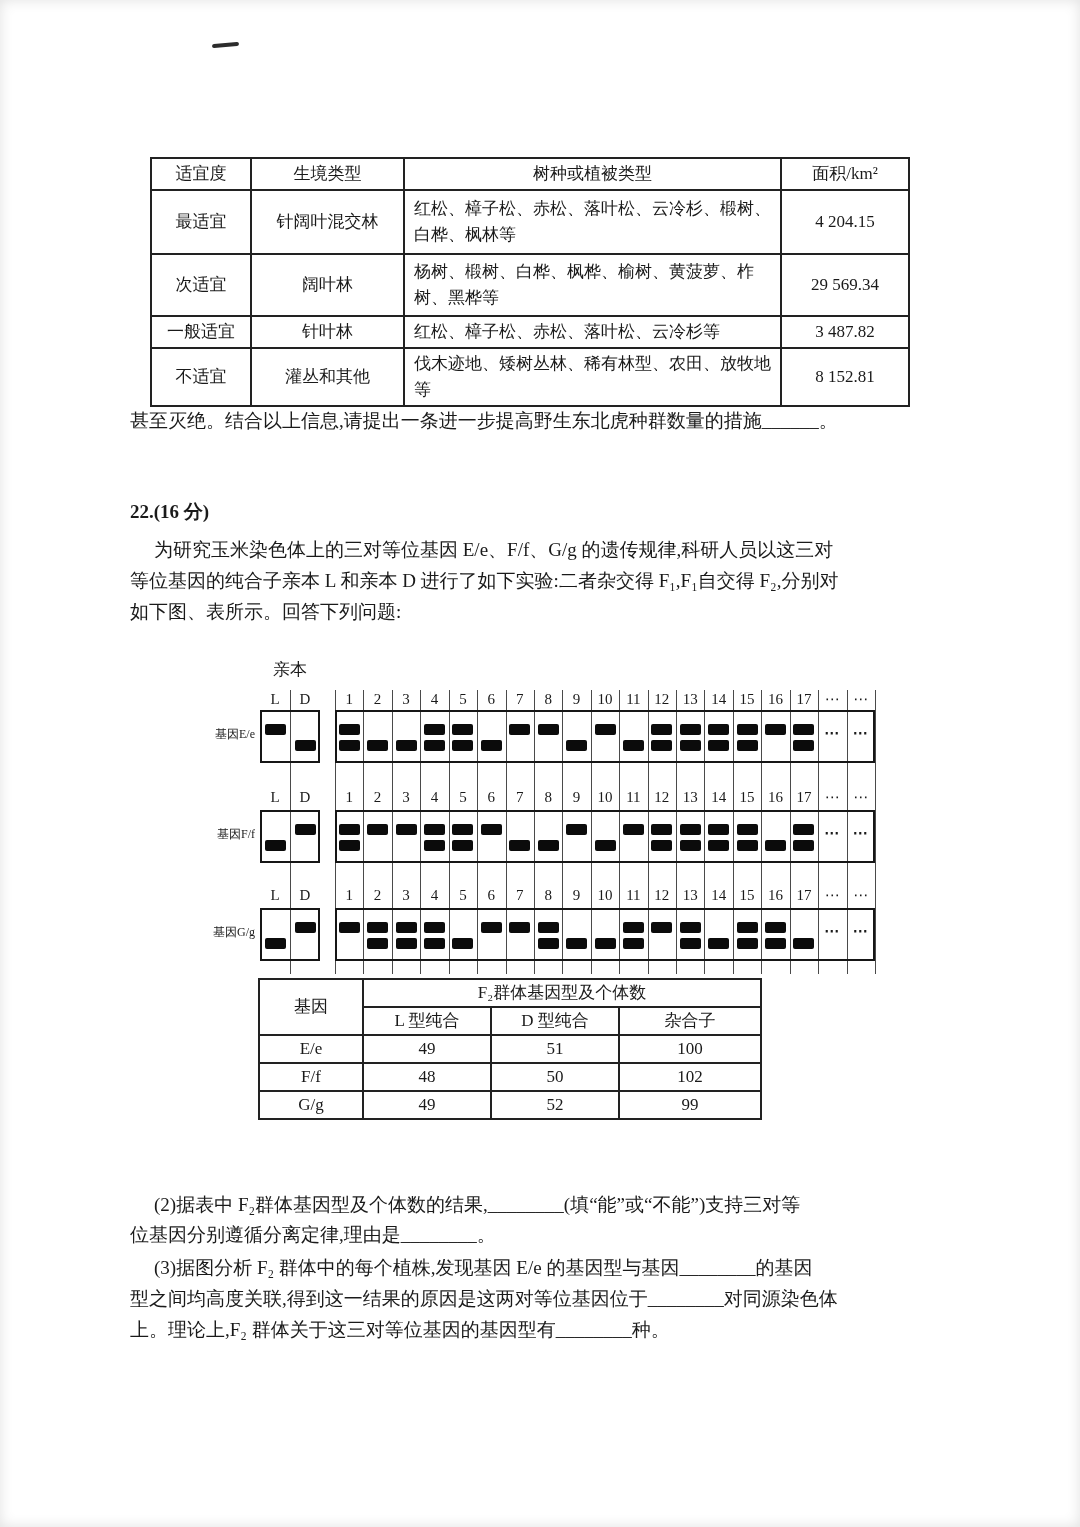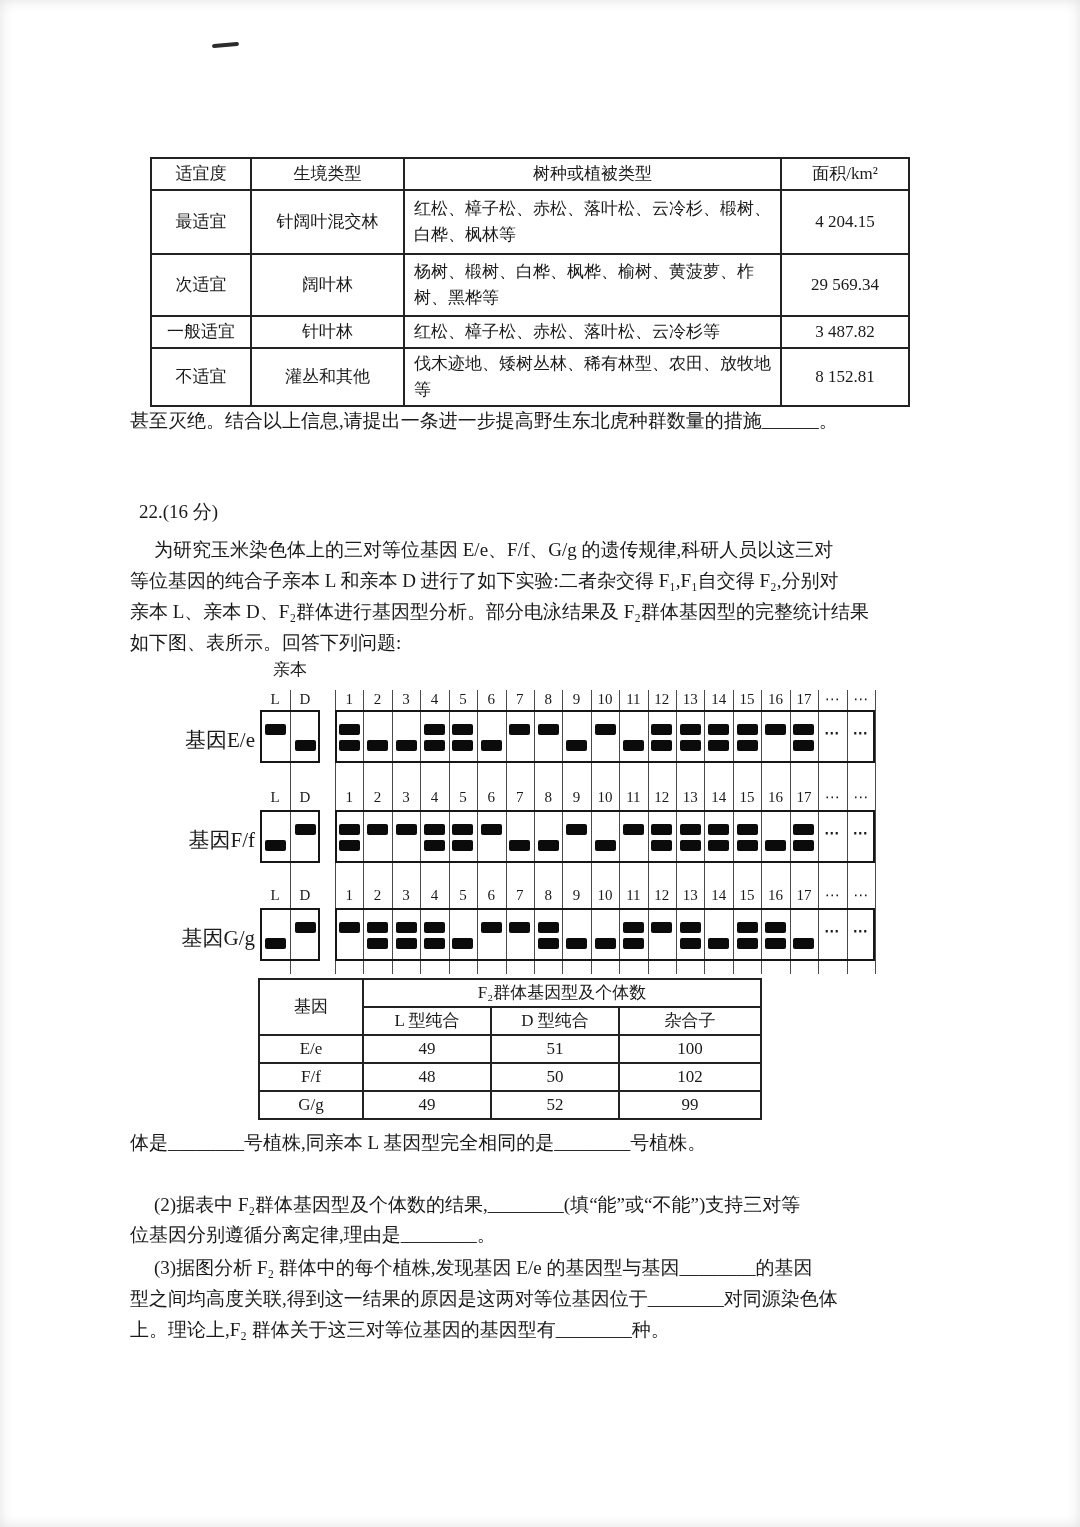--- a/index.html
+++ b/index.html
@@ -21,26 +21,26 @@
   #habitat-table td{border:2px solid #222;font-size:17px;text-align:center;padding:2px 4px;line-height:26px;}
   #habitat-table td.species{text-align:left;padding-left:9px;padding-right:6px;}
   #genotype-table{left:258px;top:978px;width:502px;}
   #genotype-table td{border:2px solid #222;font-size:17px;text-align:center;padding:0 2px;line-height:26px;}
   
   #gel{left:150px;top:652px;width:740px;height:335px;}
   .gel-hdr{position:absolute;font-size:17px;text-align:center;white-space:nowrap;}
   .vline{position:absolute;width:1px;background:#4a4a4a;top:38px;height:284px;}
   .gel-box{position:absolute;border:2px solid #161616;height:53px;box-sizing:border-box;background:transparent;}
   .gel-num{position:absolute;height:18px;font-size:15px;line-height:18px;text-align:center;white-space:nowrap;}
-  .gel-label{position:absolute;font-size:21px;width:105px;text-align:right;white-space:nowrap;}
+  .gel-label{position:absolute;font-size:12px;width:105px;text-align:right;white-space:nowrap;}
   .band{position:absolute;width:21px;height:11px;background:#0b0b0b;border-radius:2px;}
   .gel-dots{position:absolute;width:28px;font-size:15px;font-weight:bold;text-align:center;line-height:14px;letter-spacing:1px;}
   
   #q4{left:130px;top:406px;width:825px;}
-  #q22-number{left:139px;top:497px;}
+  #q22-number{left:130px;top:497px;font-weight:bold;}
   #q22-intro{left:130px;top:534px;width:825px;}
   #q22-intro .txtline{line-height:31px;}
   #q1{left:130px;top:1128px;width:825px;}
   #q2{left:130px;top:1190px;width:825px;}
   #q3{left:130px;top:1252px;width:825px;}
   #q3 .txtline{line-height:31px;}
   #footer{left:0;top:1358px;width:1080px;text-align:center;font-size:19px;}
 </style>
 </head>
 <body>
@@ -91,21 +91,20 @@
   </table>
 
   <div id="q4" class="abs">
     <div class="txtline">甚至灭绝。结合以上信息,请提出一条进一步提高野生东北虎种群数量的措施______。</div>
   </div>
 
   <div id="q22-number" class="abs txtline">22.(16 分)</div>
   <div id="q22-intro" class="abs">
     <div class="txtline indent">为研究玉米染色体上的三对等位基因 E/e、F/f、G/g 的遗传规律,科研人员以这三对</div>
     <div class="txtline">等位基因的纯合子亲本 L 和亲本 D 进行了如下实验:二者杂交得 F₁,F₁自交得 F₂,分别对</div>
-    <div class="txtline">亲本 L、亲本 D、F₂群体进行基因型分析。部分电泳结果及 F₂群体基因型的完整统计结果</div>
     <div class="txtline">如下图、表所示。回答下列问题:</div>
   </div>
 
   <div id="gel" class="abs">
     <div class="gel-hdr" style="left:85px;top:6px;width:110px;text-align:center;">亲本</div>
 
   <div class="vline" style="left: 140px;"></div>
       <div class="vline" style="left: 185px;"></div>
       <div class="vline" style="left: 213.421px;"></div>
       <div class="vline" style="left: 241.842px;"></div>
@@ -319,21 +318,20 @@
       <tr style="height:28px">
         <td>G/g</td>
         <td>49</td>
         <td>52</td>
         <td>99</td>
       </tr>
     </tbody>
   </table>
 
   <div id="q1" class="abs">
-    <div class="txtline">体是________号植株,同亲本 L 基因型完全相同的是________号植株。</div>
   </div>
   <div id="q2" class="abs">
     <div class="txtline indent">(2)据表中 F₂群体基因型及个体数的结果,________(填“能”或“不能”)支持三对等</div>
     <div class="txtline">位基因分别遵循分离定律,理由是________。</div>
   </div>
   <div id="q3" class="abs">
     <div class="txtline indent">(3)据图分析 F₂ 群体中的每个植株,发现基因 E/e 的基因型与基因________的基因</div>
     <div class="txtline">型之间均高度关联,得到这一结果的原因是这两对等位基因位于________对同源染色体</div>
     <div class="txtline">上。理论上,F₂ 群体关于这三对等位基因的基因型有________种。</div>
   </div>

